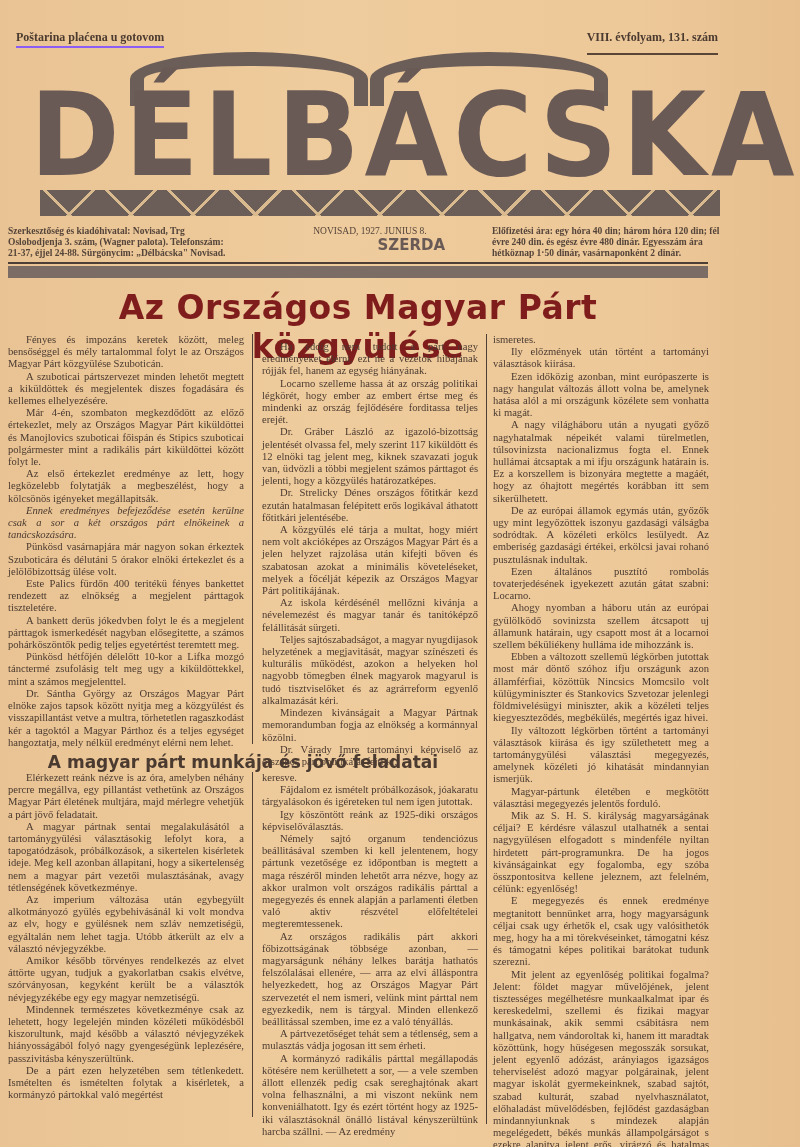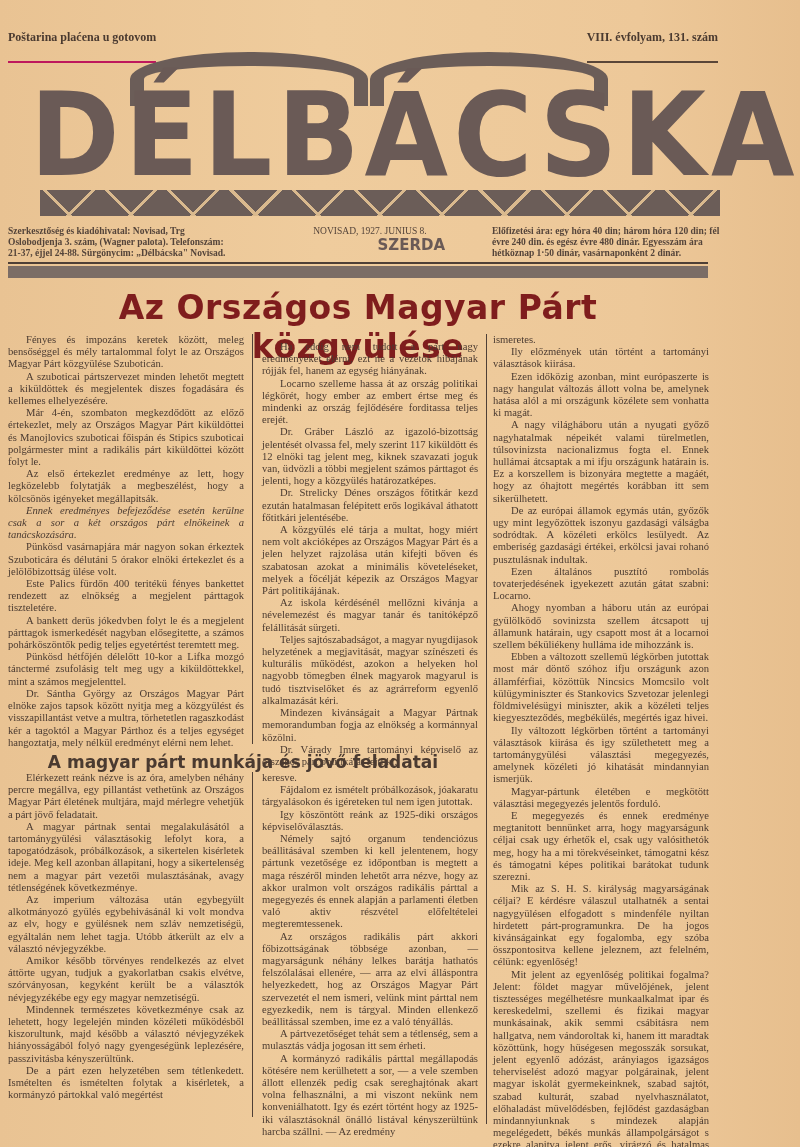--- a/index.html
+++ b/index.html
@@ -1,22 +1,22 @@
 <!DOCTYPE html>
 <html><head>
 <meta charset="utf-8">
 <style>
   html,body{margin:0;padding:0;}
   body{width:800px;height:1147px;background:#ecc796;overflow:hidden;position:relative;
     font-family:"Liberation Serif","DejaVu Serif",serif;color:#4a3a30;}
   .paper{position:absolute;left:0;top:0;width:800px;height:1147px;
     background:linear-gradient(90deg,#e9c393 0%,#efcc9d 40%,#edc899 80%,#e7bf8e 100%);}
   .topline{position:absolute;top:30px;left:8px;width:710px;height:14px;font-size:12px;font-weight:bold;}
-  .topline .l{position:absolute;left:0;top:0;border-bottom:2px solid #be185d;padding-bottom:16px;}
-  .topline .r{position:absolute;right:0;top:0;border-bottom:2px solid #5a4638;padding-bottom:16px;}
+  .topline .l{position:absolute;left:8px;top:0;border-bottom:2px solid #8b5cf6;padding-bottom:1px;}
+  .topline .r{position:absolute;right:0;top:0;border-bottom:2px solid #5a4638;padding-bottom:8px;}
   .mast{position:absolute;top:52px;left:20px;width:690px;height:150px;}
   .arc{position:absolute;top:0;height:40px;border:14px solid #6b5d58;border-bottom:none;border-radius:50% 50% 0 0;}
   .arc.a1{left:110px;width:210px;}
   .arc.a2{left:350px;width:210px;}
   .title{position:absolute;left:10px;top:28px;width:680px;height:110px;font-family:"DejaVu Sans",sans-serif;
     font-size:108px;font-weight:bold;letter-spacing:5px;color:#6a5a56;line-height:110px;text-align:center;transform:scaleY(1.08);}
   .zigzag{position:absolute;left:20px;top:138px;width:680px;height:26px;background:#6b5d58;
     background-image:repeating-linear-gradient(45deg,transparent 0 20px,#d9b98e 20px 23px,transparent 23px 44px),
       repeating-linear-gradient(-45deg,transparent 0 20px,#d9b98e 20px 23px,transparent 23px 44px);}
   .info{position:absolute;top:226px;font-size:9.5px;line-height:11px;font-weight:bold;color:#54443a;}
@@ -118,17 +118,17 @@
   <p class="noind">ismeretes.</p>
   <p>Ily előzmények után történt a tartományi választások kiirása.</p>
   <p>Ezen időközig azonban, mint európaszerte is nagy hangulat változás állott volna be, amelynek hatása alól a mi országunk közélete sem vonhatta ki magát.</p>
   <p>A nagy világháboru után a nyugati győző nagyhatalmak népeikét valami türelmetlen, túlsovinizsta nacionalizmus fogta el. Ennek hullámai átcsaptak a mi ifju országunk határain is. Ez a korszellem is bizonyára megtette a magáét, hogy az óhajtott megértés korábban itt sem sikerülhetett.</p>
   <p>De az európai államok egymás után, győzők ugy mint legyőzöttek iszonyu gazdasági válságba sodródtak. A közéleti erkölcs lesülyedt. Az emberiség gazdasági értékei, erkölcsi javai rohanó pusztulásnak indultak.</p>
   <p>Ezen általános pusztító rombolás tovaterjedésének igyekezett azután gátat szabni: Locarno.</p>
   <p>Ahogy nyomban a háboru után az európai gyülölködő sovinizsta szellem átcsapott uj államunk határain, ugy csapott most át a locarnoi szellem béküliékeny hulláma ide mihozzánk is.</p>
   <p>Ebben a változott szellemü légkörben jutottak most már döntő szóhoz ifju országunk azon államférfiai, közöttük Nincsics Momcsilo volt külügyminiszter és Stankovics Szvetozar jelenlegi földmivelésügyi miniszter, akik a közéleti teljes kiegyeszteződés, megbékülés, megértés igaz hivei.</p>
   <p>Ily változott légkörben történt a tartományi választások kiirása és igy születhetett meg a tartománygyülési választási megegyezés, amelynek közéleti jó kihatását mindannyian ismerjük.</p>
   <p>Magyar-pártunk életében e megkötött választási megegyezés jelentős forduló.</p>
+  <p>Mik az S. H. S. királyság magyarságának céljai? E kérdésre válaszul utalhatnék a sentai nagygyülésen elfogadott s mindenféle nyiltan hirdetett párt-programunkra. De ha jogos kivánságainkat egy fogalomba, egy szóba összpontositva kellene jeleznem, azt felelném, célünk: egyenlőség!</p>
   <p>E megegyezés és ennek eredménye megtanitott bennünket arra, hogy magyarságunk céljai csak ugy érhetők el, csak ugy valósithetók meg, hogy ha a mi törekvéseinket, támogatni kész és támogatni képes politikai barátokat tudunk szerezni.</p>
-  <p>Mik az S. H. S. királyság magyarságának céljai? E kérdésre válaszul utalhatnék a sentai nagygyülésen elfogadott s mindenféle nyiltan hirdetett párt-programunkra. De ha jogos kivánságainkat egy fogalomba, egy szóba összpontositva kellene jeleznem, azt felelném, célünk: egyenlőség!</p>
   <p>Mit jelent az egyenlőség politikai fogalma? Jelent: földet magyar művelőjének, jelent tisztességes megélhetésre munkaalkalmat ipar és kereskedelmi, szellemi és fizikai magyar munkásainak, akik semmi csábitásra nem hallgatva, nem vándoroltak ki, hanem itt maradtak közöttünk, hogy hüségesen megosszák sorsukat, jelent egyenlő adózást, arányiagos igazságos teherviselést adozó magyar polgárainak, jelent magyar iskolát gyermekeinknek, szabad sajtót, szabad kulturát, szabad nyelvhasználatot, előhaladást müvelődésben, fejlődést gazdaságban mindannyiunknak s mindezek alapján megelégedett, békés munkás állampolgárságot s ezekre alapitva jelent erős, virágzó és hatalmas államot.</p>
 
 </div>
 
 </body></html>

